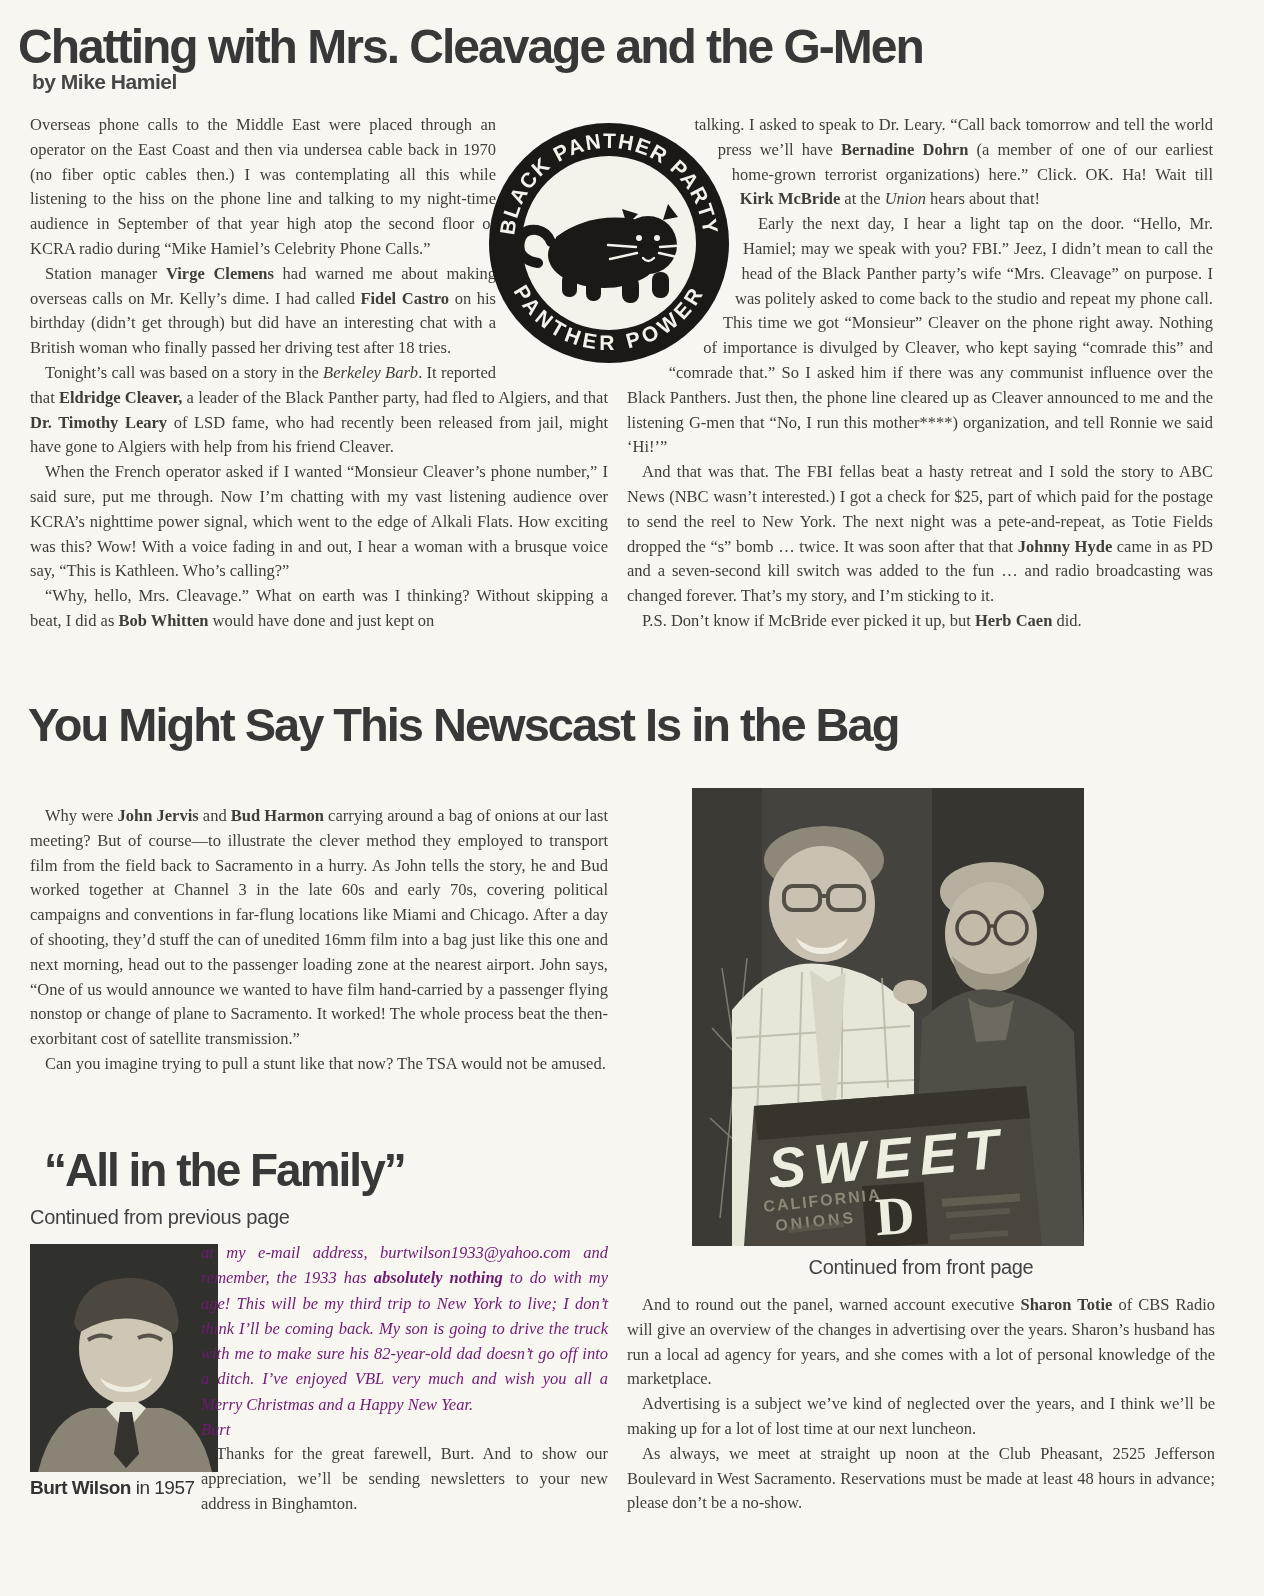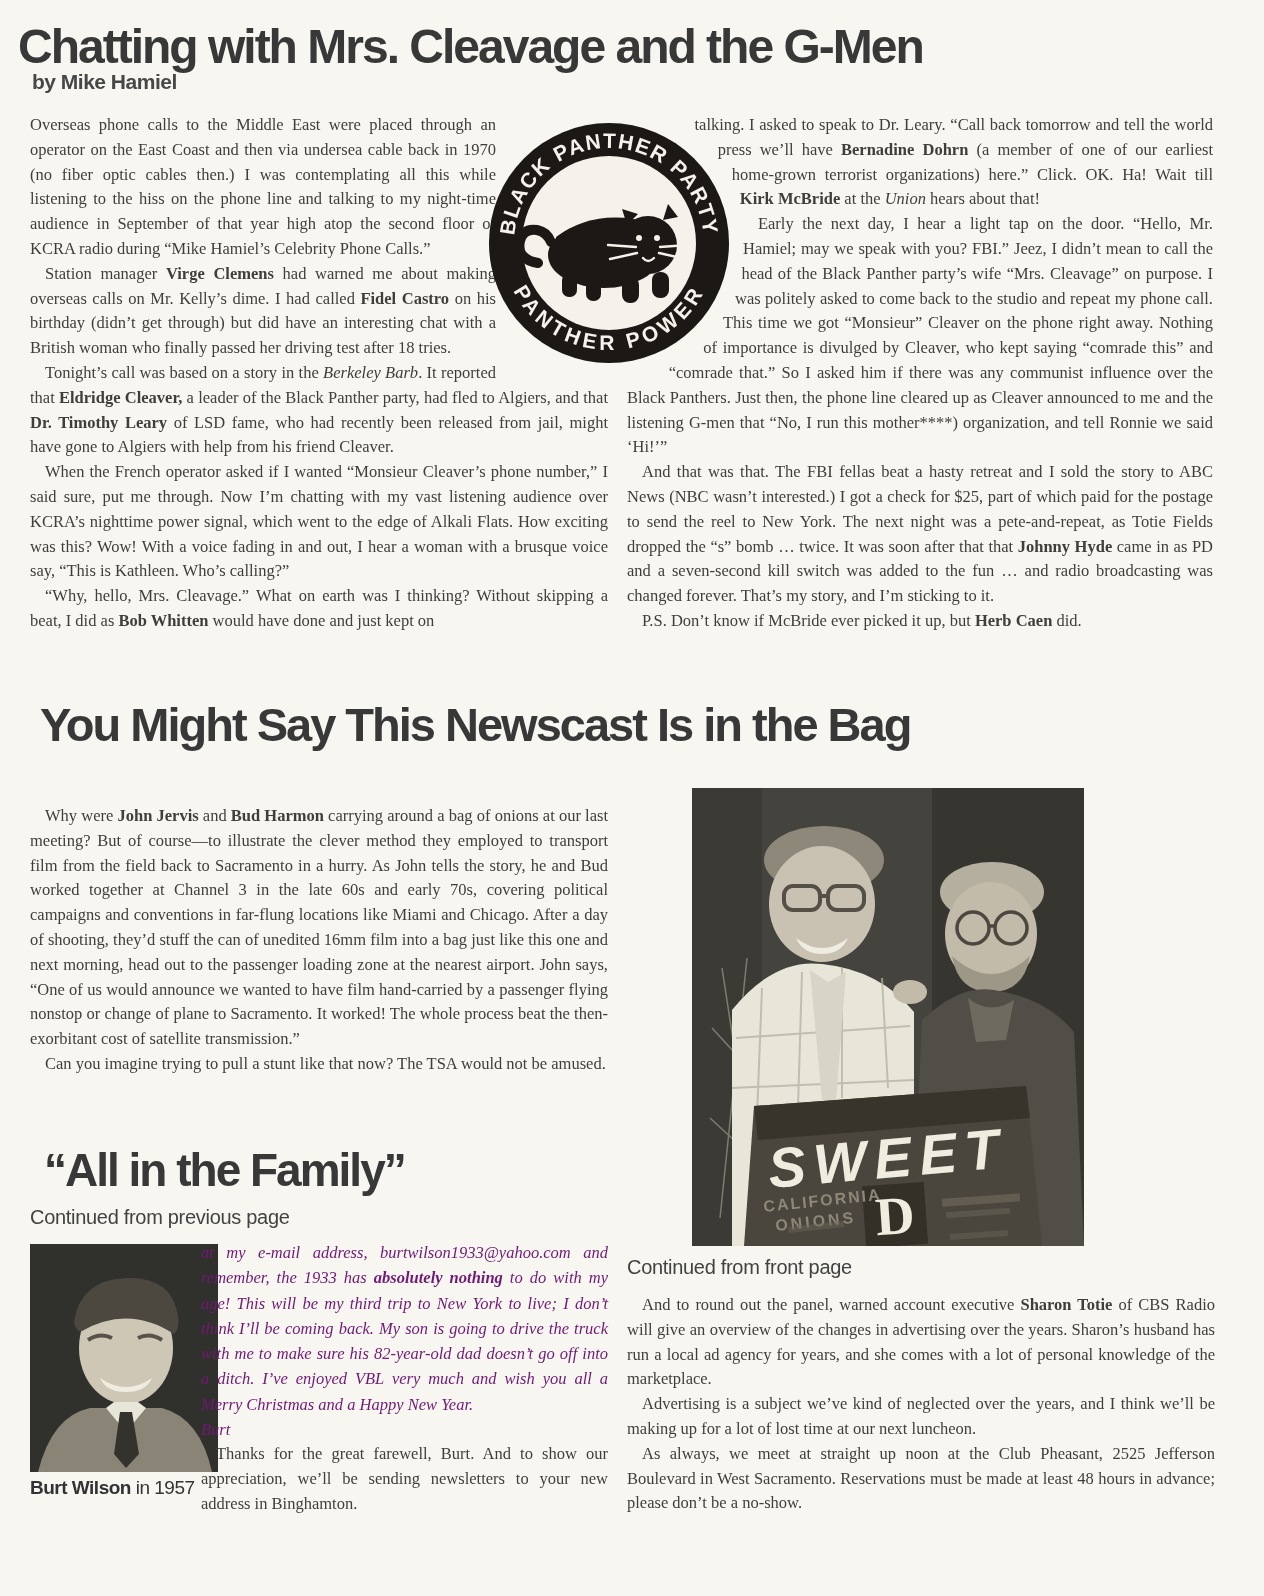--- a/index.html
+++ b/index.html
@@ -112,21 +112,21 @@
           <line x1="174" y1="130" x2="202" y2="128"></line>
           <line x1="173" y1="136" x2="200" y2="142"></line>
           <path d="M157,141 q5,6 11,0"></path>
         </g>
         <circle cx="153" cy="121" r="3" fill="#f4f2ea"></circle>
         <circle cx="171" cy="121" r="3" fill="#f4f2ea"></circle>
       </g>
     </svg>
   </div>
 
-  <h2 class="abs h2a" style="left:28px;top:700px;margin-left:12px;">You Might Say This Newscast Is in the Bag</h2>
+  <h2 class="abs h2a" style="left:28px;top:700px;">You Might Say This Newscast Is in the Bag</h2>
 
   <div class="abs serif" style="left:30px;top:804px;width:578px;">
     <p class="ind"><span>Why were </span><span class="b">John Jervis</span><span> and </span><span class="b">Bud Harmon</span><span> carrying around a bag of onions at our last meeting? But of course—to illustrate the clever method they employed to transport film from the field back to Sacramento in a hurry. As John tells the story, he and Bud worked together at Channel 3 in the late 60s and early 70s, covering political campaigns and conventions in far-flung locations like Miami and Chicago. After a day of shooting, they’d stuff the can of unedited 16mm film into a bag just like this one and next morning, head out to the passenger loading zone at the nearest airport. John says, “One of us would announce we wanted to have film hand-carried by a passenger flying nonstop or change of plane to Sacramento.  It worked! The whole process beat the then-exorbitant cost of satellite transmission.”</span></p>
     <p class="ind"><span>Can you imagine trying to pull a stunt like that now? The TSA would not be amused.</span></p>
   </div>
 
   <figure class="abs" style="left:692px;top:788px;">
     <svg width="392" height="458" viewBox="0 0 392 458">
       <rect width="392" height="458" fill="#45433e"></rect>
       <rect x="240" width="152" height="458" fill="#37352f"></rect>
@@ -209,19 +209,19 @@
       <figcaption class="caption"><span class="cb">Burt Wilson</span><span> in 1957</span></figcaption>
     </figure>
     <div class="letter">
       <p class="noind"><span>at my e-mail address, burtwilson1933@yahoo.com and remember, the 1933 has </span><span class="bi">absolutely nothing</span><span> to do with my age! This will be my third trip to New York to live; I don’t think I’ll be coming back. My son is going to drive the truck with me to make sure his 82-year-old dad doesn’t go off into a ditch. I’ve enjoyed VBL very much and wish you all a Merry Christmas and a Happy New Year.</span></p>
       <p class="sig">Burt</p>
     </div>
     <p class="ind"><span>Thanks for the great farewell, Burt. And to show our appreciation, we’ll be sending newsletters to your new address in Binghamton.</span></p>
   </div>
 
   <div class="abs serif" style="left:627px;top:1256px;width:588px;">
-    <div class="continued" style="margin-bottom:14px;">Continued from front page</div>
+    <div class="continued" style="margin-bottom:14px;text-align:center;">Continued from front page</div>
     <p class="ind"><span>And to round out the panel, warned account executive </span><span class="b">Sharon Totie</span><span> of CBS Radio will give an overview of the changes in advertising over the years. Sharon’s husband has run a local ad agency for years, and she comes with a lot of personal knowledge of the marketplace.</span></p>
     <p class="ind"><span>Advertising is a subject we’ve kind of neglected over the years, and I think we’ll be making up for a lot of lost time at our next luncheon.</span></p>
     <p class="ind"><span>As always, we meet at straight up noon at the Club Pheasant, 2525 Jefferson Boulevard in West Sacramento. Reservations must be made at least 48 hours in advance; please don’t be a no-show.</span></p>
   </div>
 
 </div>
 
 </body></html>

